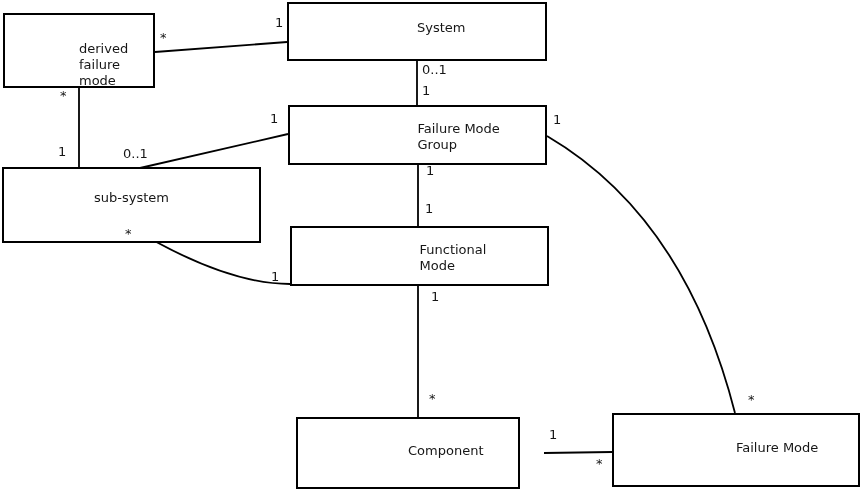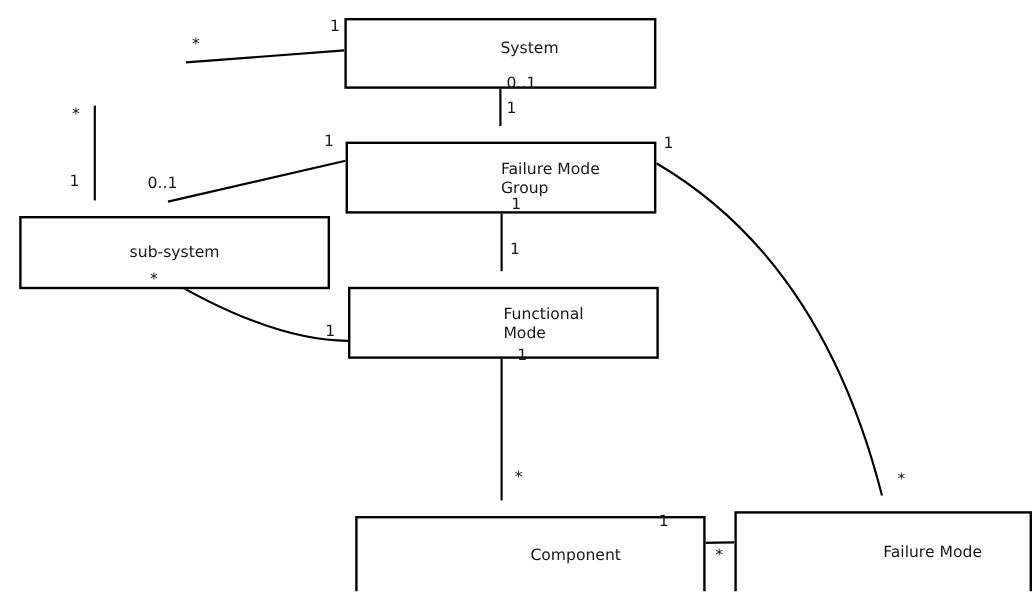--- a/index.html
+++ b/index.html
@@ -23,44 +23,43 @@
     stroke: #000000;
     stroke-width: 1.8;
     fill: none;
   }
   .box {
     position: absolute;
     box-sizing: border-box;
     background: #ffffff;
     border: 2px solid #000000;
     z-index: 1;
-    margin-top: 13px;
   }
   .box .lbl {
     position: absolute;
     white-space: pre-line;
     line-height: 16px;
     z-index: 2;
   }
   
   .box .lbl.midstart { left: 50%; }
   
   .box .lbl.centered { left: 0; right: 0; text-align: center; }
 
   .box-derived          { left: 3px;   top: 13px;  width: 152px; height: 75px; }
   .box-derived .lbl     { top: 26px; }
   .box-system           { left: 287px; top: 2px;   width: 260px; height: 59px; }
   .box-system .lbl      { top: 16px; }
   .box-fmg              { left: 288px; top: 105px; width: 259px; height: 60px; }
   .box-fmg .lbl         { top: 14px; }
-  .box-subsystem        { left: 16px;   top: 167px; width: 259px; height: 61px; padding-left: 20px; }
+  .box-subsystem        { left: 2px;   top: 167px; width: 259px; height: 76px; padding-left: 20px; }
   .box-subsystem .lbl   { top: 21px; }
   .box-functional       { left: 290px; top: 226px; width: 259px; height: 60px; }
   .box-functional .lbl  { top: 14px; }
-  .box-component        { left: 296px; top: 417px; width: 292px; height: 72px; }
+  .box-component        { left: 296px; top: 417px; width: 224px; height: 72px; }
   .box-component .lbl   { top: 24px; }
   .box-failuremode      { left: 612px; top: 413px; width: 248px; height: 74px; }
   .box-failuremode .lbl { top: 25px; }
 
   .mult {
     position: absolute;
     z-index: 3;
     line-height: 14px;
   }
   .m-a-star { left: 160px; top: 31px;  }
@@ -92,20 +91,25 @@
     <line x1="79" y1="88" x2="79" y2="167"></line>
     <line x1="417" y1="61" x2="417" y2="105"></line>
     <line x1="288" y1="134" x2="140" y2="168"></line>
     <line x1="418" y1="165" x2="418" y2="226"></line>
     <path d="M 132 228 Q 225 284 290 284"></path>
     <line x1="418" y1="286" x2="418" y2="417"></line>
     <line x1="544" y1="453" x2="612" y2="452"></line>
     <path d="M 547 136 Q 685 217 735 413"></path>
   </svg>
 
+  <div class="box box-derived">
+    <span class="lbl midstart">derived
+failure
+mode</span>
+  </div>
 
   <div class="box box-system">
     <span class="lbl midstart">System</span>
   </div>
 
   <div class="box box-fmg">
     <span class="lbl midstart">Failure Mode
 Group</span>
   </div>
 

